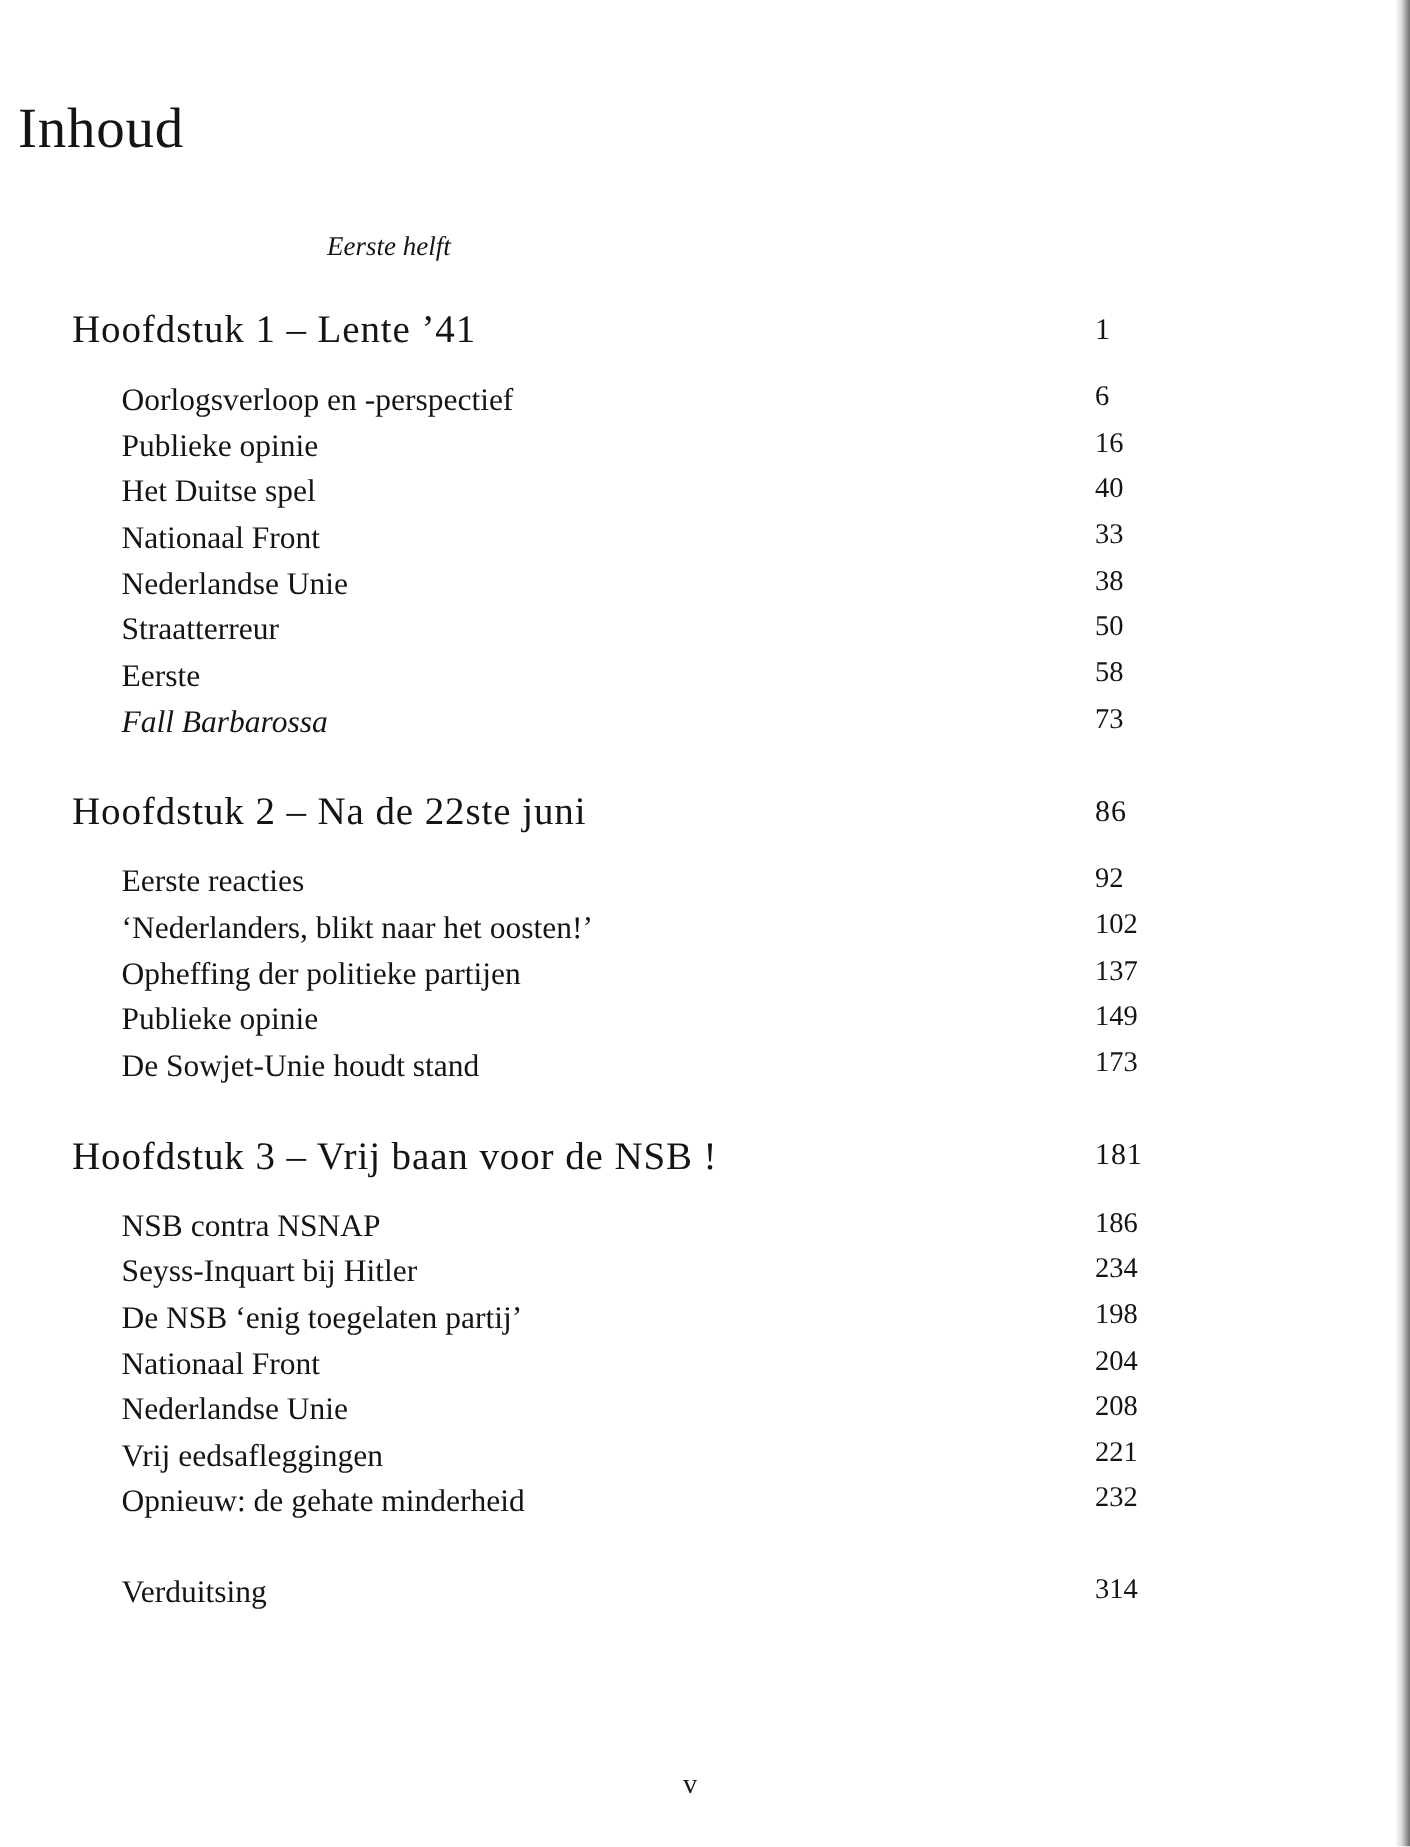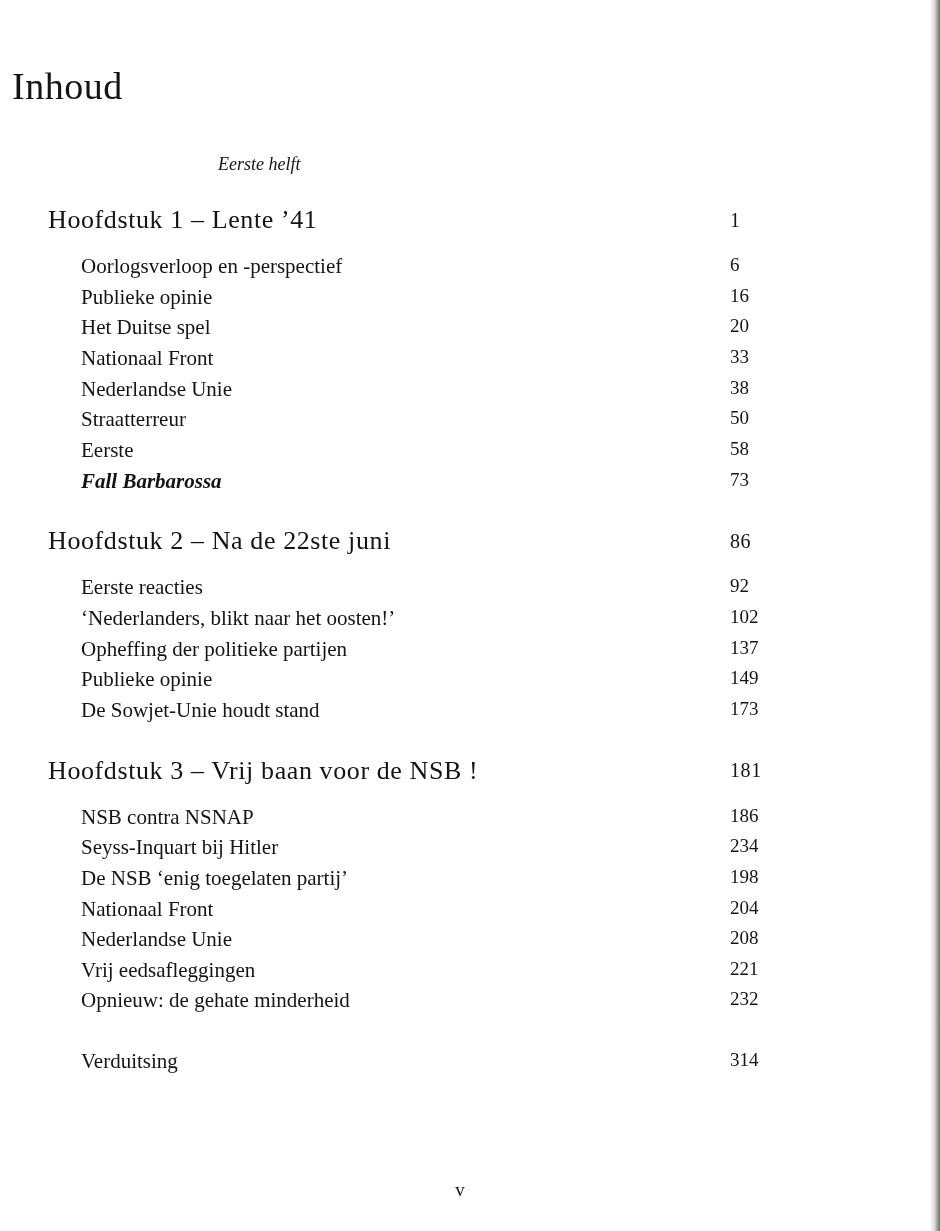--- a/index.html
+++ b/index.html
@@ -87,21 +87,20 @@
     align-items: flex-start;
     font-size: 21px;
     line-height: 1.46;
   }
   .entry-line .title {
     flex: 0 1 auto;
     white-space: nowrap;
   }
   .entry-line .title.italic {
     font-style: italic;
-    font-weight: bold;
   }
   .entry-line .filler {
     flex: 1 1 auto;
   }
   .entry-line .pageno {
     flex: 0 0 auto;
     width: 60px;
     text-align: left;
     font-size: 19px;
     padding-left: 6px;
@@ -142,21 +141,21 @@
           <span class="pageno">6</span>
         </div>
         <div class="entry-line">
           <span class="title">Publieke opinie</span>
           <span class="filler"></span>
           <span class="pageno">16</span>
         </div>
         <div class="entry-line">
           <span class="title">Het Duitse spel</span>
           <span class="filler"></span>
-          <span class="pageno">20</span>
+          <span class="pageno">40</span>
         </div>
         <div class="entry-line">
           <span class="title">Nationaal Front</span>
           <span class="filler"></span>
           <span class="pageno">33</span>
         </div>
         <div class="entry-line">
           <span class="title">Nederlandse Unie</span>
           <span class="filler"></span>
           <span class="pageno">38</span>

